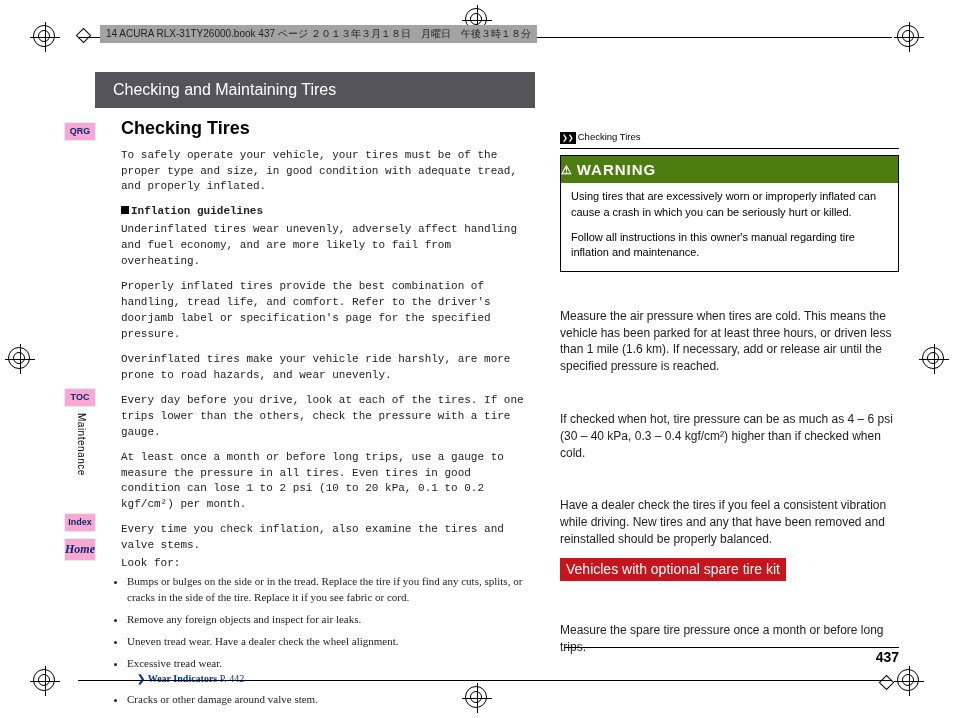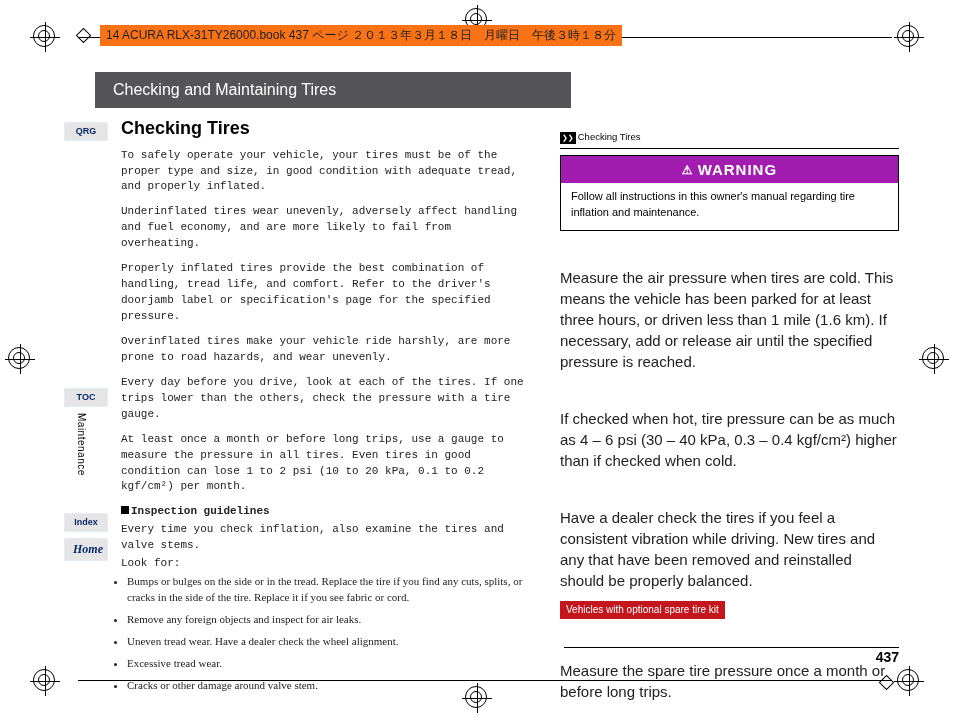--- a/index.html
+++ b/index.html
@@ -22,60 +22,60 @@
   .c-tl{top:22px;left:30px}
   .c-tr{top:22px;right:30px}
   .c-bl{bottom:22px;left:30px}
   .c-br{bottom:22px;right:30px}
   .c-ml{top:50%;left:5px;margin-top:-15px}
   .c-mr{top:50%;right:5px;margin-top:-15px}
   .c-tm{top:5px;left:50%;margin-left:-15px}
   .c-bm{bottom:5px;left:50%;margin-left:-15px}
 
   .header-line { position:absolute; top:37px; left:78px; right:62px; border-top:1px solid #000; }
-  .header-text { position:absolute; top:25px; left:100px; font-size:12px; color:#222; background:#f97316; padding:2px 6px; }
+  .header-text { position:absolute; top:25px; left:100px; font-size:10px; color:#222; background:#a3a3a3; padding:2px 6px; }
   .header-dia  { position:absolute; width:11px; height:11px; border:1px solid #000; transform:rotate(45deg); top:30px; left:78px; }
 
   .page { position:absolute; top:72px; left:95px; right:55px; bottom:60px; }
 
   .title-bar {
     background:#545459;
     color:#fff;
     font-size:16px;
     font-weight:300;
     padding:7px 18px;
-    width:476px;
+    width:440px;
   }
 
   .columns { display:flex; gap:30px; margin-top:10px; }
   .left-col { flex:0 0 435px; position:relative; }
   .right-col{ flex:1; font-size:10.5px; position:relative; }
 
   .section-title { font-size:18px; font-weight:bold; margin: -2px 0 6px 26px; }
   .body-text { font-size:11px; color:#222; margin-left:26px; line-height:1.45; }
   .body-text p { margin-bottom:9px;font-family:Liberation Mono, monospace; }
   .body-text p.tight { margin-bottom:2px; }
   .sub-head { font-weight:bold; font-size:11px; }
   .sq { display:inline-block; width:8px; height:8px; background:#000; margin-right:2px; vertical-align:baseline; }
   ul.bullets { list-style:disc; margin-left:6px; font-size:11px;font-family:Liberation Serif, serif; }
   ul.bullets li { margin-bottom:6px; }
   .arrow-link { color:#003a9b; font-weight:bold; font-size:10px; margin-left:10px; display:block; }
   .arrow-link .arr { color:#003a9b; }
 
   .btn {
     position:absolute;
     left:-31px;
-    background:#e5e5e5;
+    background:#f9a8d4;
     border:1px solid #e3ecf7;
     color:#0a2a6b;
     font-size:9px;
     font-weight:bold;
-    width:44px;
+    width:32px;
     text-align:center;
-    padding:2px 8px;
+    padding:2px 0;
   }
   .btn.qrg  { top:4px; }
   .btn.toc  { top:270px; }
   .btn.idx  { top:395px; }
   .btn.home { top:420px; font-family:'Brush Script MT', cursive; font-style:italic; font-size:12px; }
 
   .vtab {
     position:absolute;
     left:-21px;
     top:295px;
@@ -83,28 +83,28 @@
     font-size:10px;
     letter-spacing:0.5px;
     color:#000;
   }
 
   .crumbbox { font-size:9.5px; margin:12px 0 4px 0; }
   .crumbbox .chev { display:inline-block; background:#000; color:#fff; font-size:7px; padding:1px 2px; margin-right:2px; }
   .crumbline { border-top:1px solid #000; margin-bottom:6px; }
 
   .warn-box { border:1.5px solid #000; margin-bottom:14px; }
-  .warn-head { background:#a21caf; color:#fff; font-weight:bold; text-align:center; font-size:15px; padding:3px 0; letter-spacing:1px; }
+  .warn-head { background:#4d7c0f; color:#fff; font-weight:bold; text-align:left; font-size:15px; padding:3px 0; letter-spacing:1px; }
   .warn-head .tri { display:inline-block; font-size:12px; vertical-align:1px; margin-right:4px; }
   .warn-body { padding:6px 10px 10px; font-size:11px; }
   .warn-body p { margin-bottom:10px; }
   .warn-body p:last-child { margin-bottom:0; }
 
-  .right-col .note p { margin-bottom:10px; font-size:15px; color:#222;margin-top:36px; }
-  .redtag { display:inline-block; background:#c4161c; color:#fff; font-size:10px; padding:2px 6px; margin-bottom:5px; }
+  .right-col .note p { margin-bottom:10px; font-size:12px; color:#222;margin-top:36px; }
+  .redtag { display:inline-block; background:#c4161c; color:#fff; font-size:14px; padding:2px 6px; margin-bottom:5px; }
 
   .pagenum { position:absolute; bottom:50px; right:55px; font-size:14px; font-weight:bold; }
   .pagenum-line { position:absolute; bottom:70px; right:55px; width:335px; border-top:1px solid #000;}
   .footer-line { position:absolute; bottom:37px; left:78px; right:62px; border-top:1px solid #000; }
   .footer-dia  { position:absolute; width:11px; height:11px; border:1px solid #000; transform:rotate(45deg); bottom:30px; right:62px; }
 </style>
 </head>
 <body>
 
 <div class="crop c-tl">
@@ -152,52 +152,57 @@
       <div class="btn qrg">QRG</div>
       <div class="btn toc">TOC</div>
       <div class="btn idx">Index</div>
       <div class="btn home">Home</div>
       <div class="vtab">Maintenance</div>
 
       <h2 class="section-title">Checking Tires</h2>
       <div class="body-text">
         <p>To safely operate your vehicle, your tires must be of the proper type and size, in good condition with adequate tread, and properly inflated.</p>
 
+        <p class="tight"><span class="sq"></span><span class="sub-head">Inflation guidelines</span></p>
         <p>Underinflated tires wear unevenly, adversely affect handling and fuel economy, and are more likely to fail from overheating.</p>
         <p>Properly inflated tires provide the best combination of handling, tread life, and comfort. Refer to the driver's doorjamb label or specification's page for the specified pressure.</p>
         <p>Overinflated tires make your vehicle ride harshly, are more prone to road hazards, and wear unevenly.</p>
         <p>Every day before you drive, look at each of the tires. If one trips lower than the others, check the pressure with a tire gauge.</p>
         <p>At least once a month or before long trips, use a gauge to measure the pressure in all tires. Even tires in good condition can lose 1 to 2 psi (10 to 20 kPa, 0.1 to 0.2 kgf/cm²) per month.</p>
 
-        <p class="tight"><span class="sq"></span><span class="sub-head">Inspection guidelines</span></p>
         <p class="tight">Every time you check inflation, also examine the tires and valve stems.</p>
         <p class="tight">Look for:</p>
         <ul class="bullets">
           <li>Bumps or bulges on the side or in the tread. Replace the tire if you find any cuts, splits, or cracks in the side of the tire. Replace it if you see fabric or cord.</li>
           <li>Remove any foreign objects and inspect for air leaks.</li>
           <li>Uneven tread wear. Have a dealer check the wheel alignment.</li>
           <li>
             <span>Excessive tread wear.</span>
+            <span class="arrow-link">
+              <span class="arr">❯</span>
+              <span>Wear Indicators</span> <span style="font-weight:normal">P. 442</span>
+            </span>
           </li>
           <li>Cracks or other damage around valve stem.</li>
         </ul>
       </div>
     </div>
 
     <div class="right-col">
       <div class="crumbbox">
         <span class="chev">❯❯</span><span>Checking Tires</span>
       </div>
       <div class="crumbline"></div>
 
       <div class="warn-box">
         <div class="warn-head">
           <span class="tri">⚠</span><span>WARNING</span>
         </div>
         <div class="warn-body">
+          <p>Using tires that are excessively worn or improperly inflated can cause a crash in which you can be seriously hurt or killed.</p>
           <p>Follow all instructions in this owner's manual regarding tire inflation and maintenance.</p>
         </div>
       </div>
 
       <div class="note">
         <p>Measure the air pressure when tires are cold. This means the vehicle has been parked for at least three hours, or driven less than 1 mile (1.6 km). If necessary, add or release air until the specified pressure is reached.</p>
         <p>If checked when hot, tire pressure can be as much as 4 – 6 psi (30 – 40 kPa, 0.3 – 0.4 kgf/cm²) higher than if checked when cold.</p>
         <p>Have a dealer check the tires if you feel a consistent vibration while driving. New tires and any that have been removed and reinstalled should be properly balanced.</p>
         <span class="redtag">Vehicles with optional spare tire kit</span>
         <p>Measure the spare tire pressure once a month or before long trips.</p>

